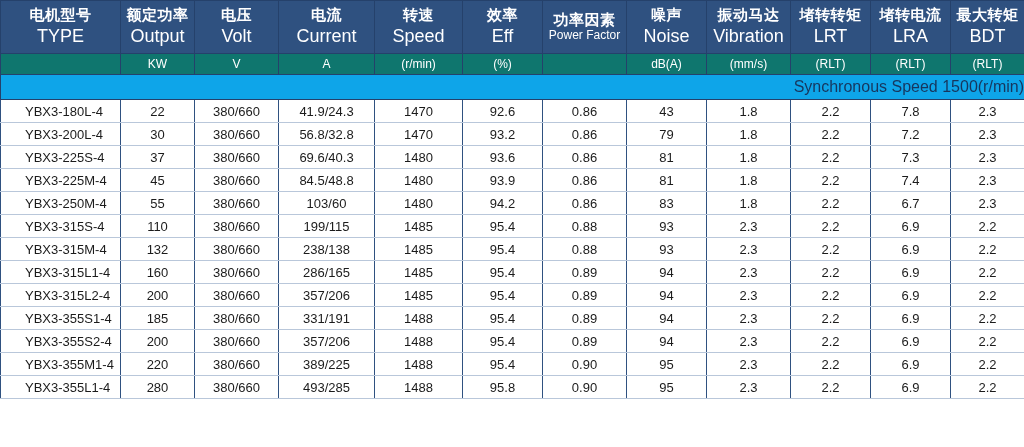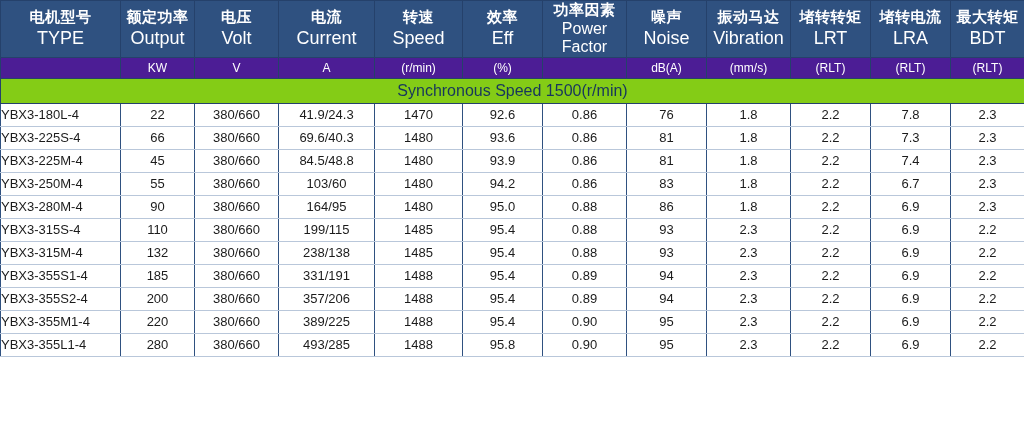--- a/index.html
+++ b/index.html
@@ -42,49 +42,50 @@
     font-size: 15px;
     font-weight: bold;
     letter-spacing: 0.5px;
   }
   .hdr-main .en {
     display: block;
     font-size: 18px;
     font-weight: normal;
   }
   .hdr-main .en.small {
-    font-size: 16px;
+    font-size: 12px;
     line-height: 1.15;
   }
   .hdr-unit {
     height: 20px;
     font-size: 12px;
-    background: #4c1d95;
+    background: #0f766e;
     color: #ffffff;
   }
   .group-row td {
-    background: #84cc16;
+    background: #0ea5e9;
     color: #17365d;
     font-size: 16px;
     height: 24px;
     border-left: 1px solid #25416b;
     border-right: 1px solid #25416b;
+    text-align: right;
   }
   tbody tr.data-row td {
     height: 22px;
     font-size: 13px;
     background: #ffffff;
     border-left: 1px solid #2f5180;
     border-right: 1px solid #2f5180;
     border-top: 1px solid #b9c7da;
     border-bottom: 1px solid #b9c7da;
   }
   tbody tr.data-row td.type-cell {
     text-align: left;
-    padding-left: 0;
+    padding-left: 24px;
     font-size: 13px;
   }
   .col-type { width: 120px; }
   .col-out { width: 74px; }
   .col-volt { width: 84px; }
   .col-cur { width: 96px; }
   .col-speed { width: 88px; }
   .col-eff { width: 80px; }
   .col-pf { width: 84px; }
   .col-noise { width: 80px; }
@@ -182,29 +183,43 @@
       <td colspan="12">Synchronous Speed 1500(r/min)</td>
     </tr>
   <tr class="data-row">
         <td class="type-cell">YBX3-180L-4</td>
         <td>22</td>
         <td>380/660</td>
         <td>41.9/24.3</td>
         <td>1470</td>
         <td>92.6</td>
         <td>0.86</td>
-        <td>76</td>
+        <td>43</td>
         <td>1.8</td>
         <td>2.2</td>
         <td>7.8</td>
         <td>2.3</td>
       </tr>
       <tr class="data-row">
+        <td class="type-cell">YBX3-200L-4</td>
+        <td>30</td>
+        <td>380/660</td>
+        <td>56.8/32.8</td>
+        <td>1470</td>
+        <td>93.2</td>
+        <td>0.86</td>
+        <td>79</td>
+        <td>1.8</td>
+        <td>2.2</td>
+        <td>7.2</td>
+        <td>2.3</td>
+      </tr>
+      <tr class="data-row">
         <td class="type-cell">YBX3-225S-4</td>
-        <td>66</td>
+        <td>37</td>
         <td>380/660</td>
         <td>69.6/40.3</td>
         <td>1480</td>
         <td>93.6</td>
         <td>0.86</td>
         <td>81</td>
         <td>1.8</td>
         <td>2.2</td>
         <td>7.3</td>
         <td>2.3</td>
@@ -231,34 +246,20 @@
         <td>1480</td>
         <td>94.2</td>
         <td>0.86</td>
         <td>83</td>
         <td>1.8</td>
         <td>2.2</td>
         <td>6.7</td>
         <td>2.3</td>
       </tr>
       <tr class="data-row">
-        <td class="type-cell">YBX3-280M-4</td>
-        <td>90</td>
-        <td>380/660</td>
-        <td>164/95</td>
-        <td>1480</td>
-        <td>95.0</td>
-        <td>0.88</td>
-        <td>86</td>
-        <td>1.8</td>
-        <td>2.2</td>
-        <td>6.9</td>
-        <td>2.3</td>
-      </tr>
-      <tr class="data-row">
         <td class="type-cell">YBX3-315S-4</td>
         <td>110</td>
         <td>380/660</td>
         <td>199/115</td>
         <td>1485</td>
         <td>95.4</td>
         <td>0.88</td>
         <td>93</td>
         <td>2.3</td>
         <td>2.2</td>
@@ -267,20 +268,48 @@
       </tr>
       <tr class="data-row">
         <td class="type-cell">YBX3-315M-4</td>
         <td>132</td>
         <td>380/660</td>
         <td>238/138</td>
         <td>1485</td>
         <td>95.4</td>
         <td>0.88</td>
         <td>93</td>
+        <td>2.3</td>
+        <td>2.2</td>
+        <td>6.9</td>
+        <td>2.2</td>
+      </tr>
+      <tr class="data-row">
+        <td class="type-cell">YBX3-315L1-4</td>
+        <td>160</td>
+        <td>380/660</td>
+        <td>286/165</td>
+        <td>1485</td>
+        <td>95.4</td>
+        <td>0.89</td>
+        <td>94</td>
+        <td>2.3</td>
+        <td>2.2</td>
+        <td>6.9</td>
+        <td>2.2</td>
+      </tr>
+      <tr class="data-row">
+        <td class="type-cell">YBX3-315L2-4</td>
+        <td>200</td>
+        <td>380/660</td>
+        <td>357/206</td>
+        <td>1485</td>
+        <td>95.4</td>
+        <td>0.89</td>
+        <td>94</td>
         <td>2.3</td>
         <td>2.2</td>
         <td>6.9</td>
         <td>2.2</td>
       </tr>
       <tr class="data-row">
         <td class="type-cell">YBX3-355S1-4</td>
         <td>185</td>
         <td>380/660</td>
         <td>331/191</td>

